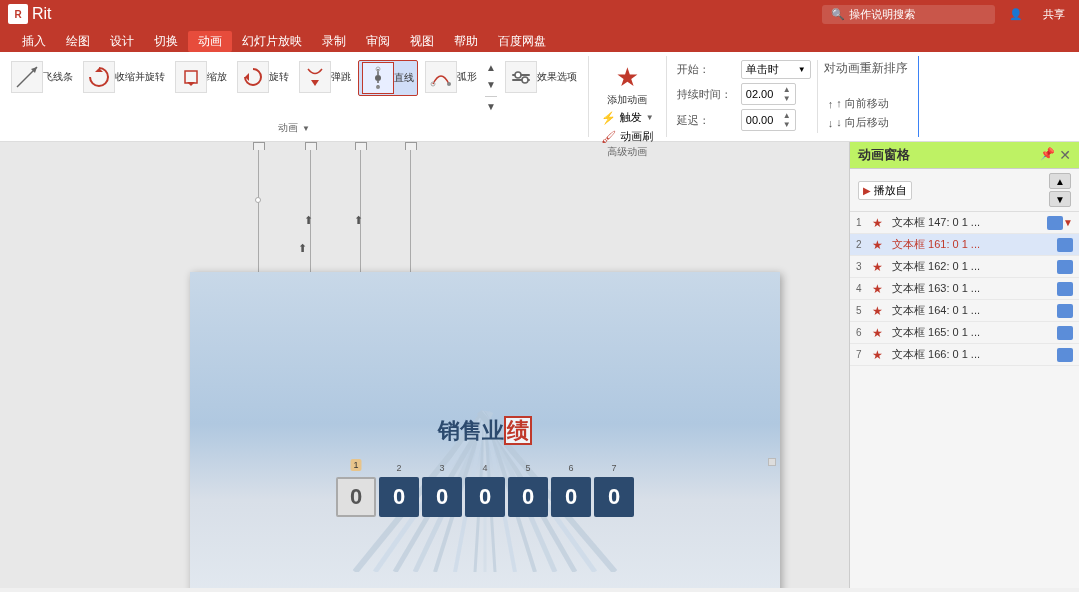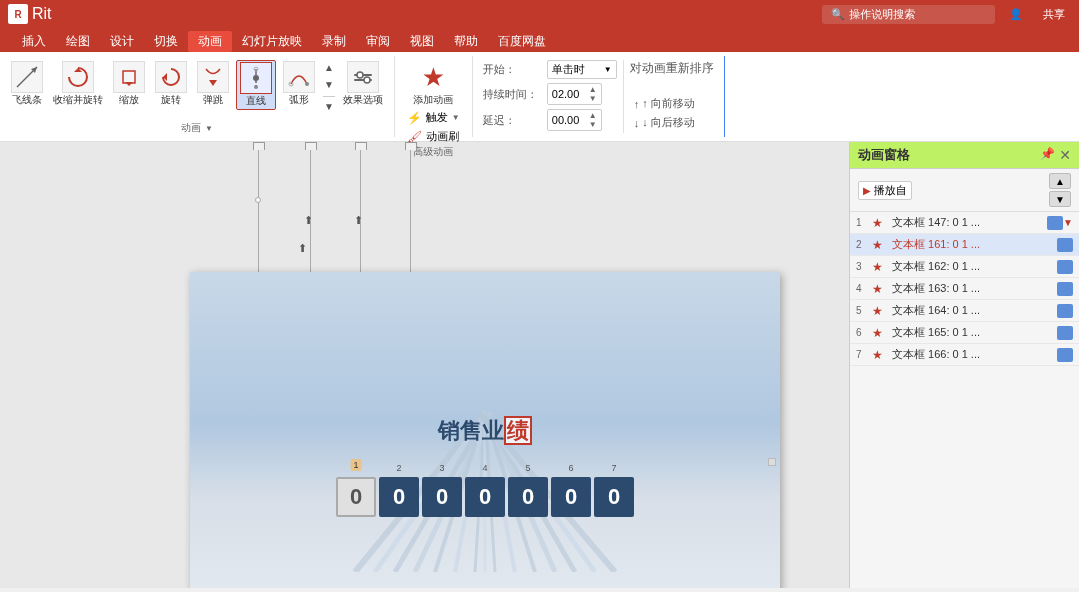--- a/index.html
+++ b/index.html
@@ -66,21 +66,21 @@
       font-size: 10px;
       color: #666;
       margin-top: auto;
       padding-bottom: 2px;
       display: flex;
       align-items: center;
       gap: 2px;
     }
     .ribbon-btn-small {
       display: flex;
-      flex-direction: column;
+      flex-direction: row;
       align-items: center;
       cursor: pointer;
       padding: 1px 3px;
       border-radius: 2px;
       min-width: 36px;
       font-family: Liberation Serif, serif;
     }
     .ribbon-btn-small .lbl { font-size: 10px; color: #333; white-space: nowrap; }
     .add-anim-btn {
       display: flex;

